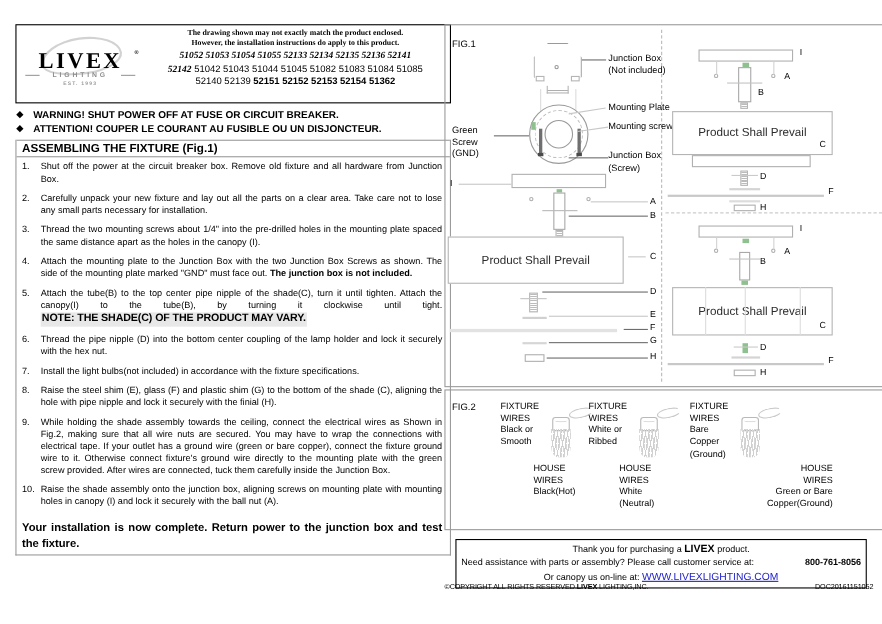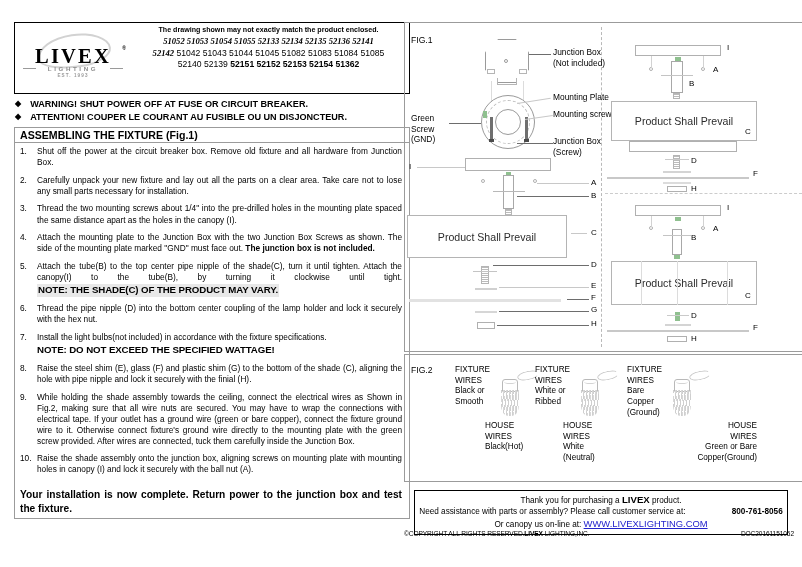--- a/index.html
+++ b/index.html
@@ -59,21 +59,21 @@
   }
   .logo-rule.l { left: 2px; } .logo-rule.r { right: 2px; }
   .logo-est {
     position: absolute; left: 0; top: 41px; width: 104px;
     text-align: center; font-size: 4.6px; letter-spacing: 1.1px;
     color: #9a9a9a; font-weight: bold;
   }
 
   .header-text { flex: 1; padding: 3px 5px 2px 2px; text-align: center; }
   .hdr-title { font-size: 11.4px; font-weight: bold; letter-spacing: -0.1px; line-height: 1.16; }
-  .hdr-line { font-size: 7.1px; font-weight: bold; line-height: 1.3; }
+  .hdr-line { font-size: 7.1px; font-weight: bold; line-height: 1.3; font-family: Liberation Serif, serif; }
   .models { line-height: 1.33; margin-top: 1px; }
   .models div { font-size: 8.6px; }
   .m-bi { font-weight: bold; font-style: italic; font-family: Liberation Serif, serif; }
   .m-b  { font-weight: bold; }
   .m-n  { font-weight: normal; font-style: normal; }
 
   .warn { margin-top: 4px; }
   .warn-row {
     display: flex; align-items: flex-start; gap: 9px;
     font-size: 9.1px; font-weight: bold; line-height: 1.45;
@@ -223,20 +223,21 @@
           <div class="logo-word">LIVEX</div>
           <div class="logo-reg">®</div>
           <div class="logo-rule l"></div>
           <div class="logo-rule r"></div>
           <div class="logo-sub">LIGHTING</div>
           <div class="logo-est">EST. 1993</div>
         </div>
       </div>
       <div class="header-text">
         <div class="hdr-line">The drawing shown may not exactly match the product enclosed.</div>
+        <div class="hdr-line">However, the installation instructions do apply to this product.</div>
         <div class="models">
           <div>
             <span class="m-bi">51052 51053 51054 51055 52133 52134 52135 52136 52141</span>
           </div>
           <div>
             <span class="m-bi">52142</span>
             <span class="m-n">51042 51043 51044 51045 51082 51083 51084 51085</span>
           </div>
           <div>
             <span class="m-n">52140 52139</span>
@@ -286,21 +287,21 @@
           <div class="step-txt"><span>Attach the tube(B) to the top center pipe nipple of the shade(C), turn it until tighten. Attach the canopy(I) to the tube(B), by turning it clockwise until tight.</span><span class="note shaded">NOTE: THE SHADE(C) OF THE PRODUCT MAY VARY.</span></div>
         </div>
 
         <div class="step">
           <div class="step-num">6.</div>
           <div class="step-txt">Thread the pipe nipple (D) into the bottom center coupling of the lamp holder and lock it securely with the hex nut.</div>
         </div>
 
         <div class="step">
           <div class="step-num">7.</div>
-          <div class="step-txt"><span>Install the light bulbs(not included) in accordance with the fixture specifications.</span><span class="note">NOTE: DO NOT EXCEED THE SPECIFIED WATTAGE!</span></div>
+          <div class="step-txt"><span>Install the light bulbs(not included) in accordance with the fixture specifications.</span></div>
         </div>
 
         <div class="step">
           <div class="step-num">8.</div>
           <div class="step-txt">Raise the steel shim (E), glass (F) and plastic shim (G) to the bottom of the shade (C), aligning the hole with pipe nipple and lock it securely with the finial (H).</div>
         </div>
 
         <div class="step">
           <div class="step-num">9.</div>
           <div class="step-txt">While holding the shade assembly towards the ceiling, connect the electrical wires as Shown in Fig.2, making sure that all wire nuts are secured. You may have to wrap the connections with electrical tape. If your outlet has a ground wire (green or bare copper), connect the fixture ground wire to it. Otherwise connect fixture's ground wire directly to the mounting plate with the green screw provided. After wires are connected, tuck them carefully inside the Junction Box.</div>

